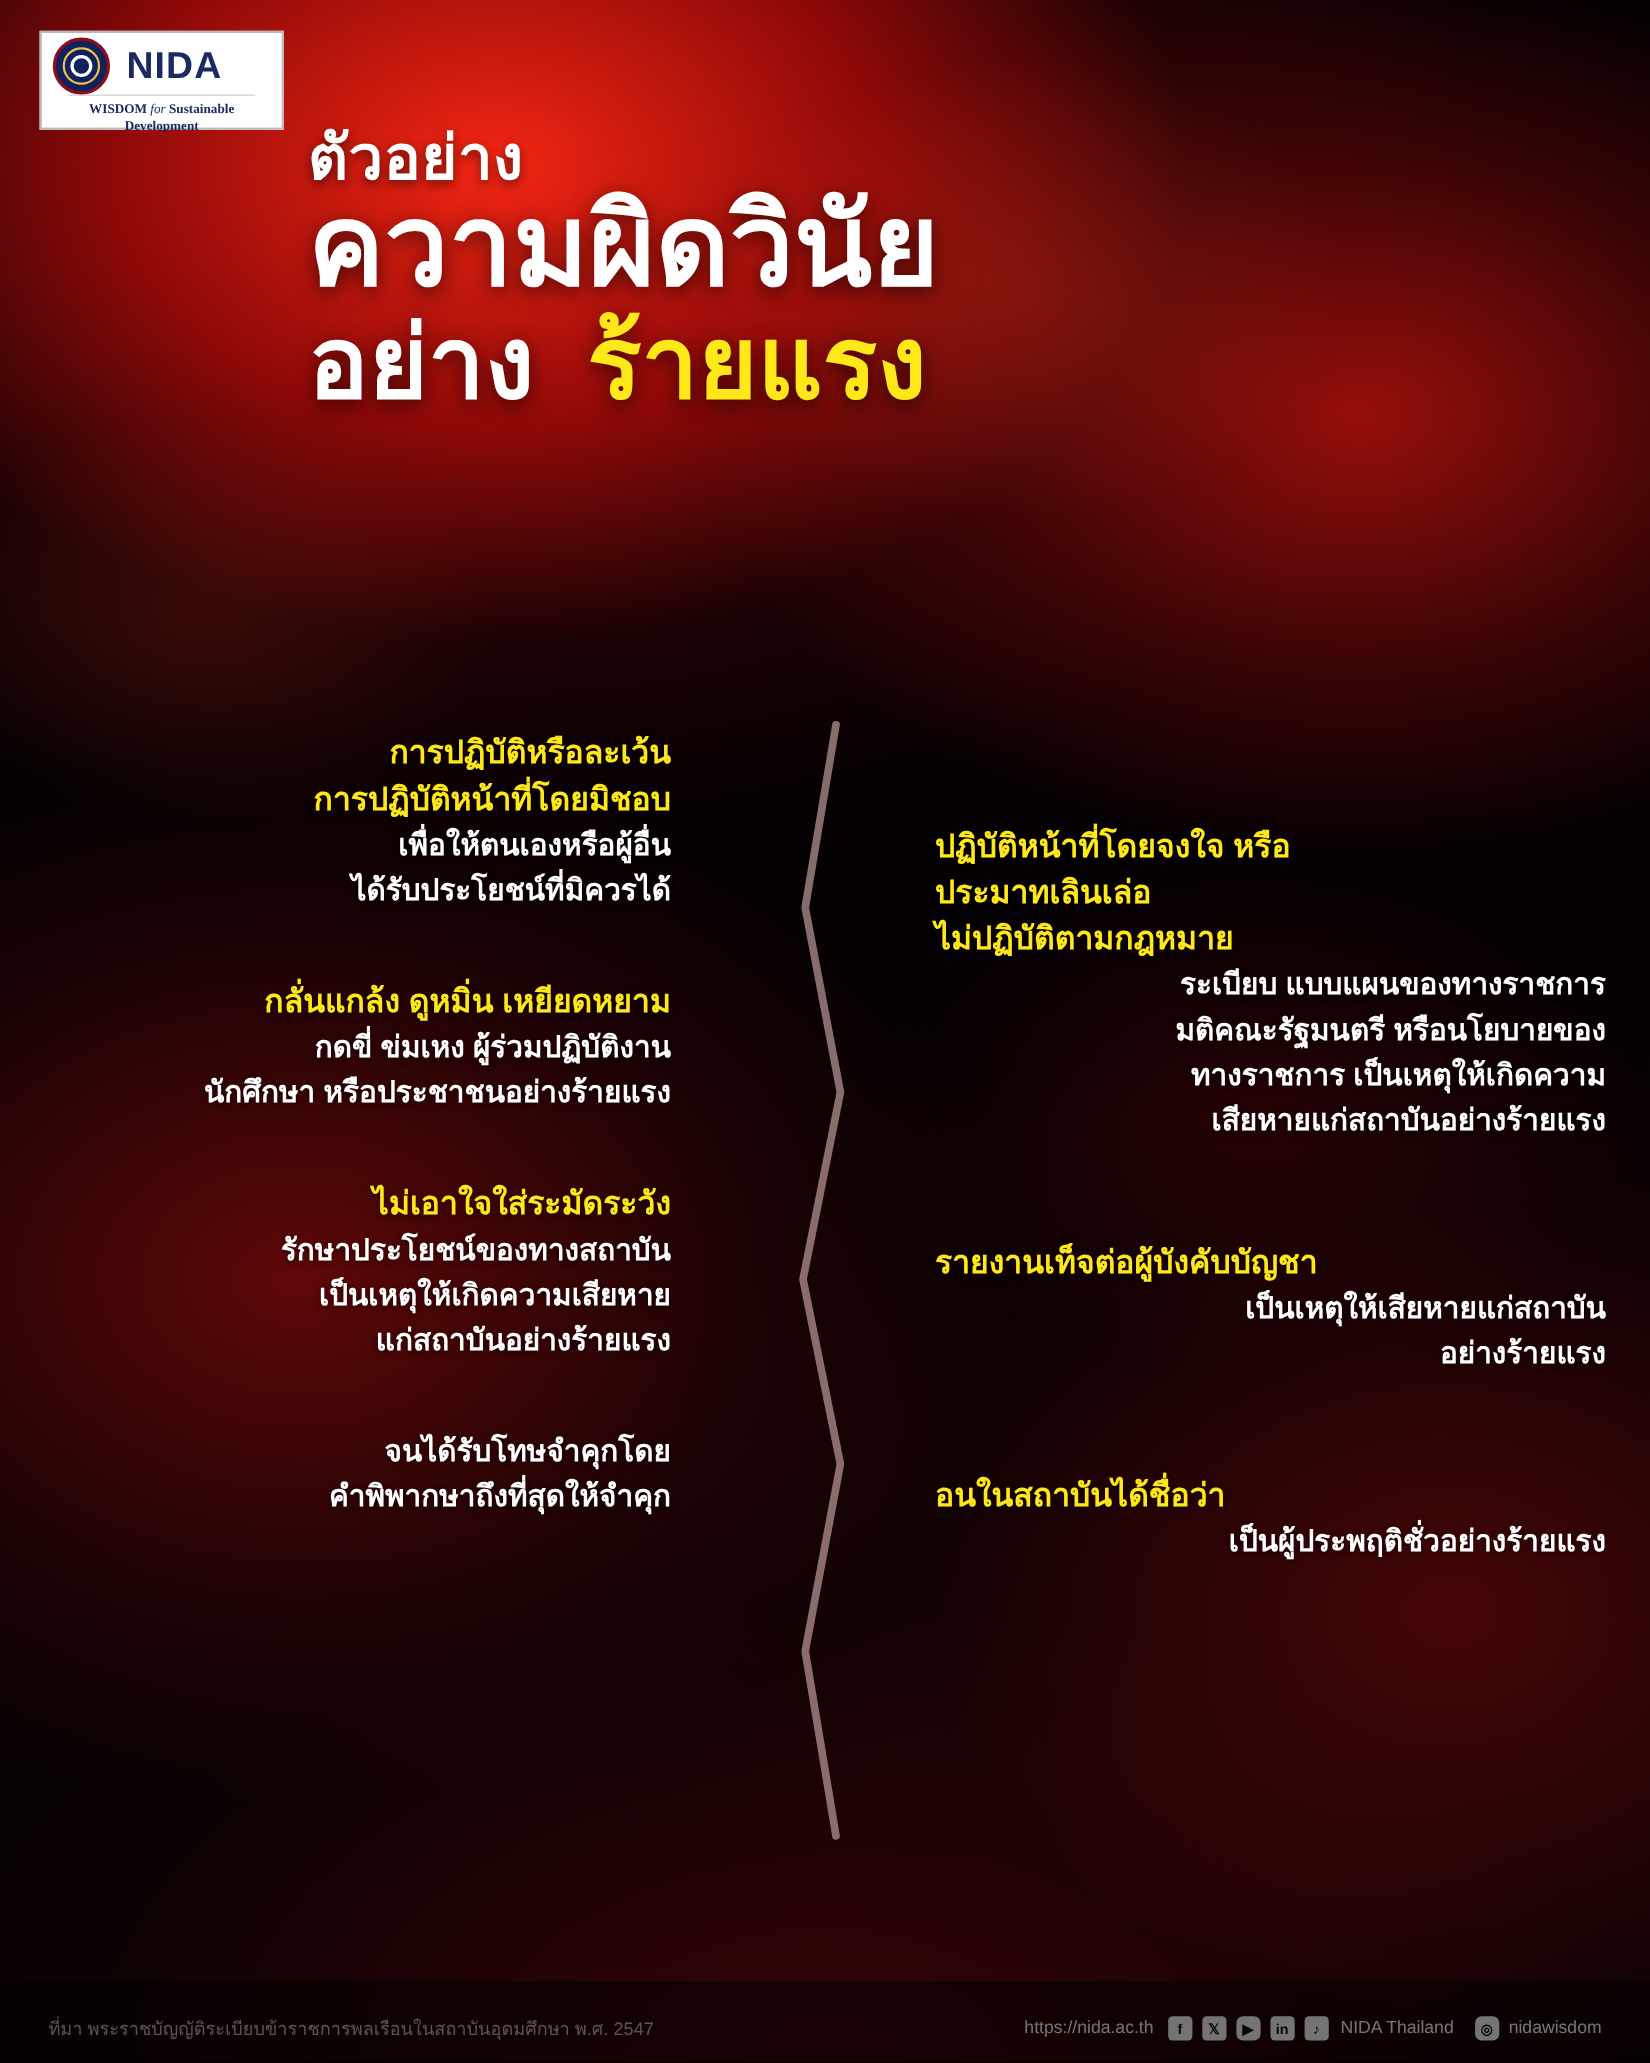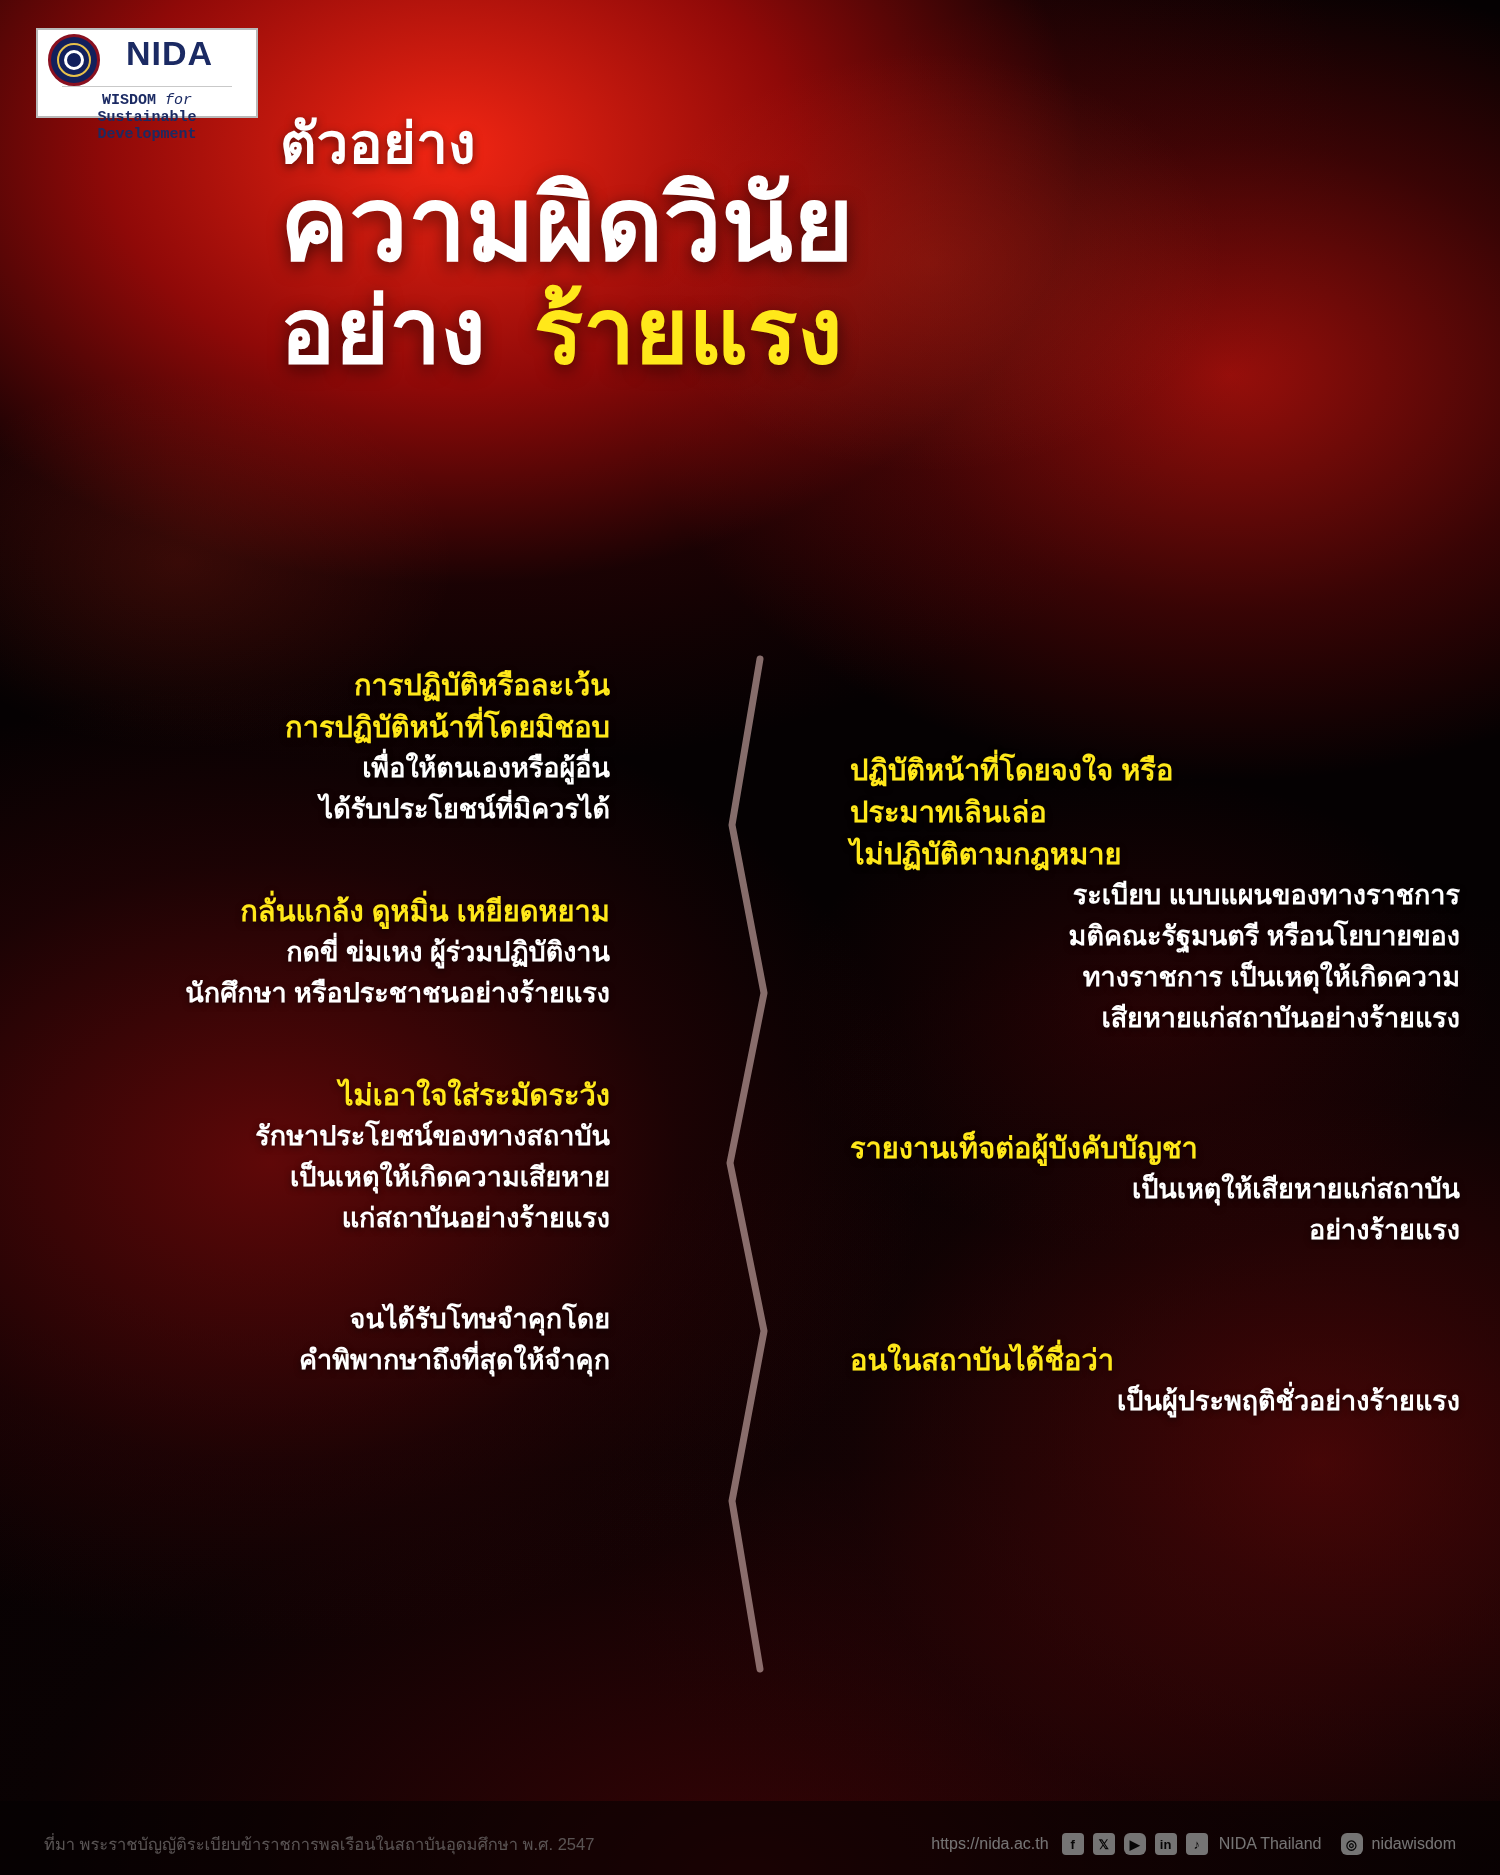--- a/index.html
+++ b/index.html
@@ -32,21 +32,21 @@
 
   
   .logo-box {
     position: absolute; left: 36px; top: 28px;
     width: 222px; height: 90px;
     background: #ffffff;
     border: 2px solid #b9b9b9;
     display: flex; flex-direction: column;
     z-index: 5;
   }
-  .logo-top { flex: 1; display: flex; align-items: flex-start; padding: 4px 8px 0 10px; gap: 26px; }
+  .logo-top { flex: 1; display: flex; align-items: center; padding: 4px 8px 0 10px; gap: 15px; }
   .logo-seal {
     width: 52px; height: 52px; border-radius: 50%;
     background: #12205c;
     border: 3px solid #8a1020;
     position: relative; flex: none;
     display: flex; align-items: center; justify-content: center;
   }
   .logo-seal::before {
     content: ""; position: absolute; inset: 6px;
     border-radius: 50%; border: 2px solid #e8c24a;
@@ -55,25 +55,25 @@
     width: 20px; height: 20px; border-radius: 50%;
     border: 3px solid #ffffff;
     box-shadow: 0 0 0 2px #12205c;
   }
   .logo-name {
     font-size: 34px; font-weight: 700; letter-spacing: 1px;
     color: #1b2a63;
   }
   .logo-tag {
     text-align: center;
-    font-size: 15px; color: #1b2a63;
+    font-size: 12px; color: #1b2a63;
     padding-bottom: 7px;
     border-top: 1.5px solid #c9c9c9;
     margin: 0 24px; padding-top: 5px;
-    font-family: Liberation Mono, monospace;
+    font-family: Liberation Serif, serif;
     font-weight: 700;
   }
   .logo-tag i { font-style: italic; font-weight: 400; }
 
   
   .headline { position: absolute; left: 280px; top: 116px; z-index: 4; }
   .hl-small {
     font-size: 56px; color: #ffffff; font-weight: 700;
     letter-spacing: 0.5px; line-height: 1;
     text-shadow: 0 3px 10px rgba(0,0,0,0.55);

